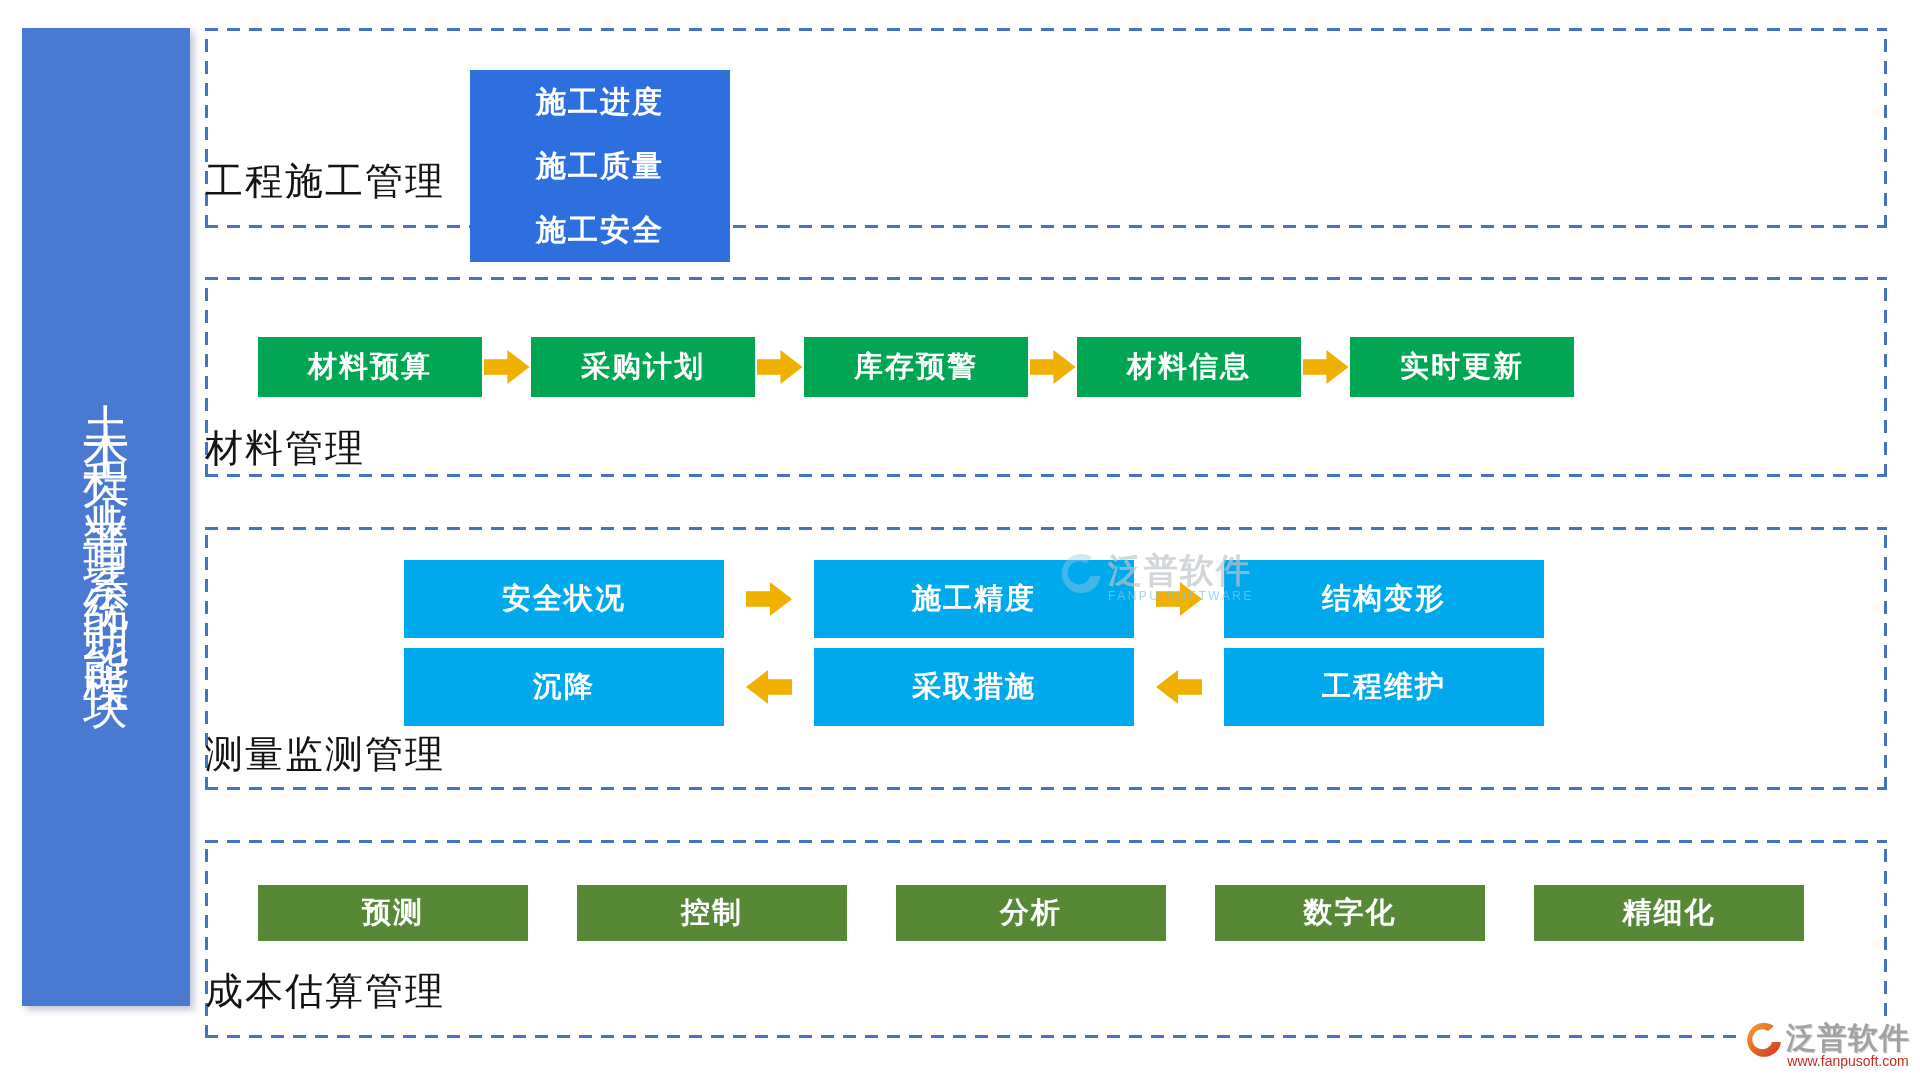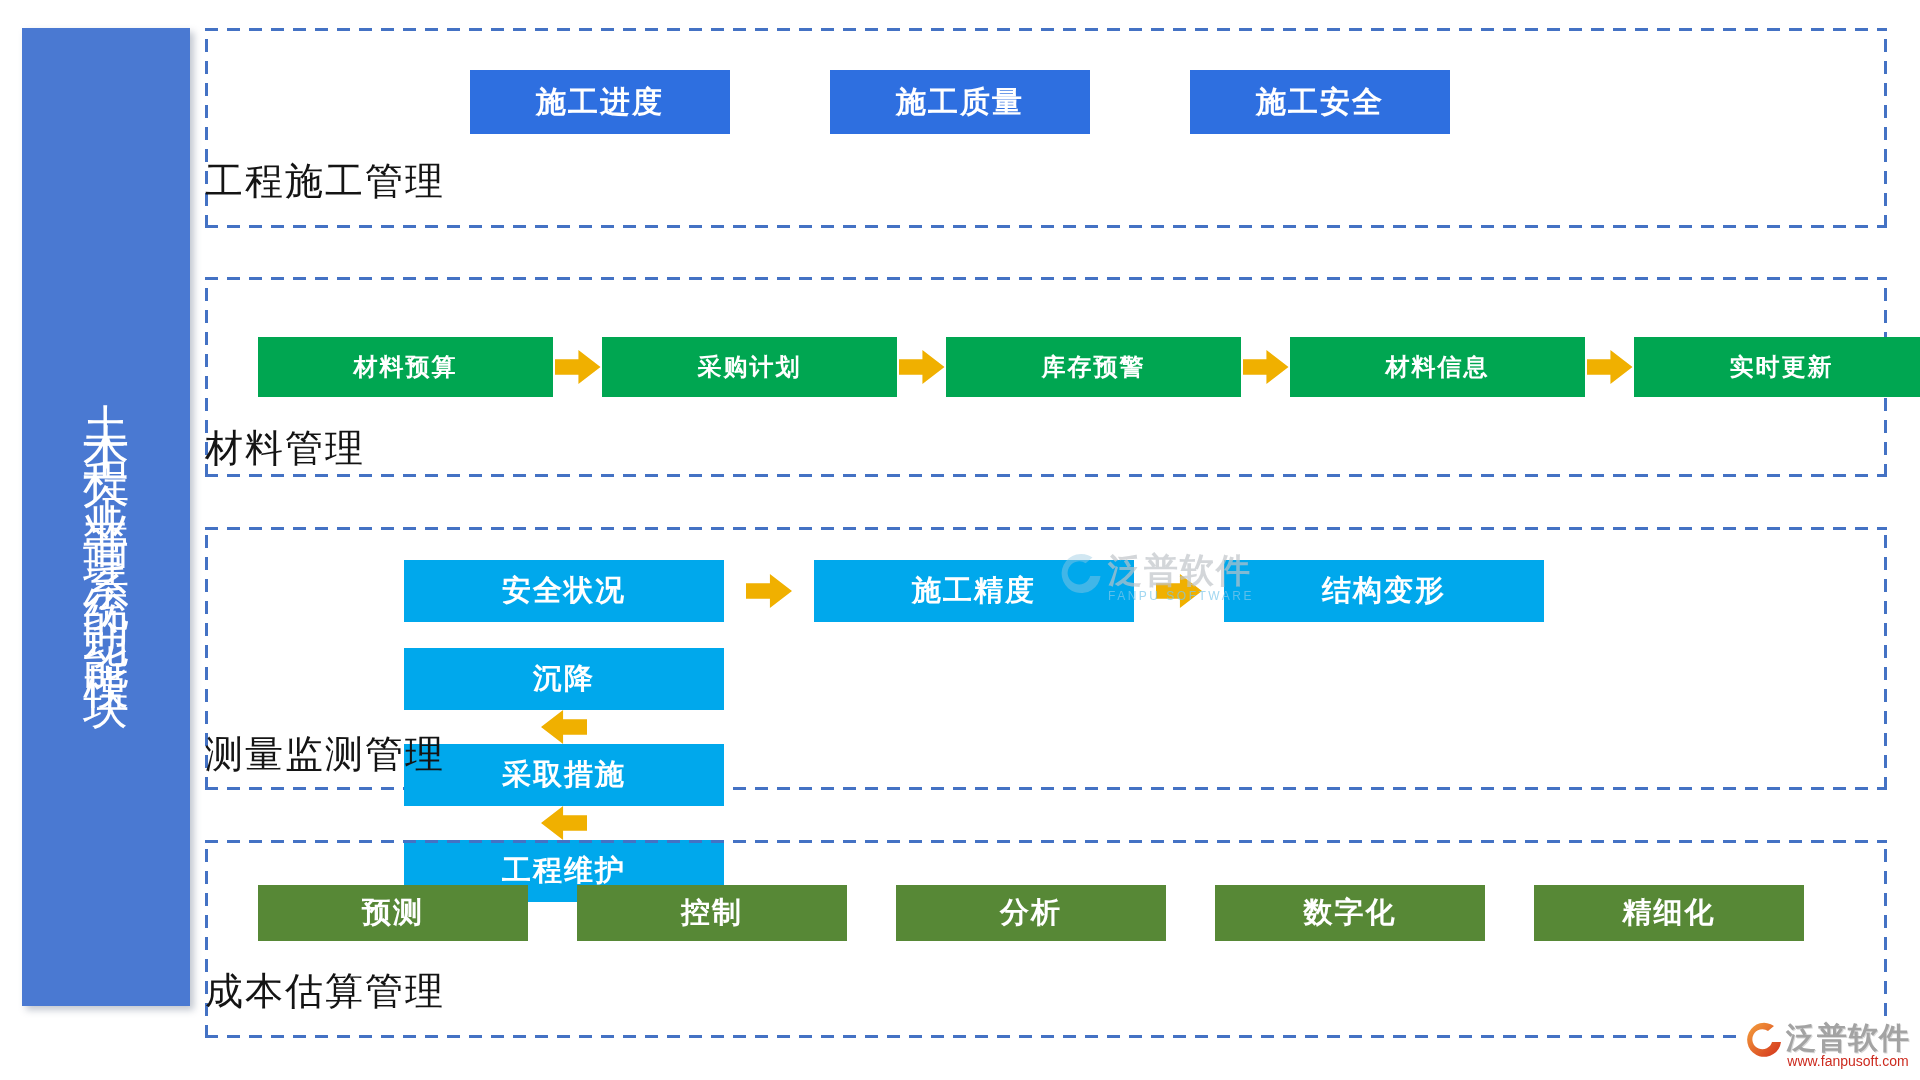--- a/index.html
+++ b/index.html
@@ -44,40 +44,40 @@
   }
 
   
   .row { position:absolute; display:flex; align-items:center; }
   .btn {
     display:flex; align-items:center; justify-content:center;
     color:#ffffff; font-weight:700; letter-spacing:2px;
     flex:0 0 auto;
   }
   .btn.blue  { background:#2E6FE0; width:260px; height:64px; font-size:30px; }
-  .btn.green { background:#00A651; width:295px; height:60px; font-size:24px; }
-  .btn.cyan  { background:#00A8EC; width:320px; height:62px; font-size:29px; }
+  .btn.green { background:#00A651; width:224px; height:60px; font-size:29px; }
+  .btn.cyan  { background:#00A8EC; width:320px; height:78px; font-size:29px; }
   .btn.olive { background:#578836; width:270px; height:56px; font-size:29px; }
 
   .gap { flex:0 0 auto; display:flex; align-items:center; justify-content:center; }
   .gap.g100 { width:100px; }
   .gap.g49  { width:49px;  }
   .gap.g90  { width:90px;  }
 
   .arrow {
     width:46px; height:34px; background:#F0B000;
     clip-path:polygon(0 27%,52% 27%,52% 0,100% 50%,52% 100%,52% 73%,0 73%);
   }
   .arrow.left { transform:scaleX(-1); }
 
   
-  .row-s1 { top:42px;  left:265px; }
+  .row-s1 { top:42px;  left:265px;flex-direction:column; }
   .row-s2 { top:60px;  left:53px;  }
   .row-s3a{ top:33px;  left:199px; }
-  .row-s3b{ top:121px; left:199px;flex-direction:column; }
+  .row-s3b{ top:121px; left:199px; }
   .row-s4 { top:45px;  left:53px;  }
 
   .t1 { top:128px; }
   .t2 { top:146px; }
   .t3 { top:202px; }
   .t4 { top:126px; }
 
   
   .watermark {
     position:absolute; left:1058px; top:553px; display:flex; align-items:flex-start;

